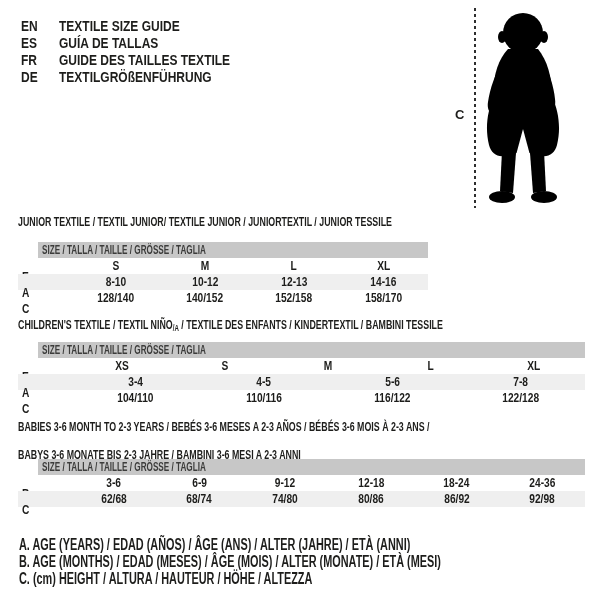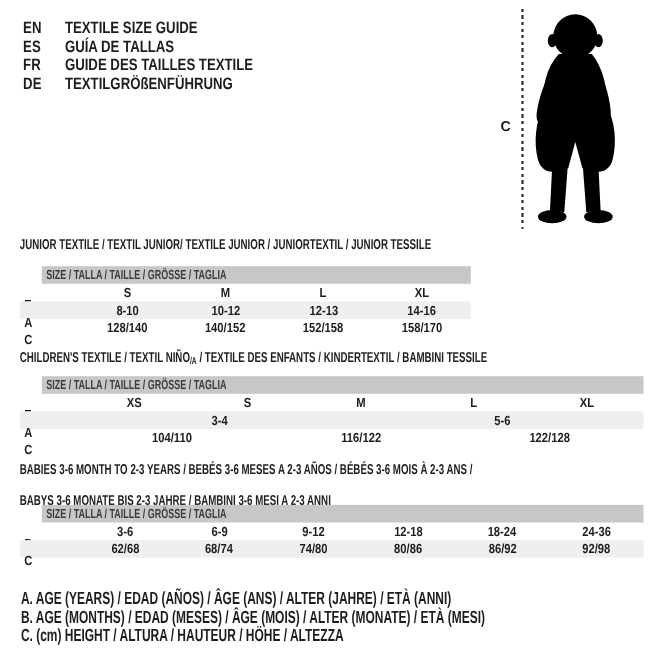--- a/index.html
+++ b/index.html
@@ -125,25 +125,28 @@
       <span class="t-lbl"><span class="sq sqL">Europe</span></span>
       <span class="t-col"><span class="sq">XS</span></span>
       <span class="t-col"><span class="sq">S</span></span>
       <span class="t-col"><span class="sq">M</span></span>
       <span class="t-col"><span class="sq">L</span></span>
       <span class="t-col"><span class="sq">XL</span></span>
     </div>
     <div class="t-row alt" style="top:57px;">
       <span class="t-lbl"><span class="sq sqL">A</span></span>
       <span class="t-col"><span class="sq">3-4</span></span>
+      <span class="t-col"><span class="sq">4-5</span></span>
       <span class="t-col"><span class="sq">5-6</span></span>
+      <span class="t-col"><span class="sq">7-8</span></span>
     </div>
     <div class="t-row" style="top:73px;">
       <span class="t-lbl"><span class="sq sqL">C</span></span>
       <span class="t-col"><span class="sq">104/110</span></span>
+      <span class="t-col"><span class="sq">110/116</span></span>
       <span class="t-col"><span class="sq">116/122</span></span>
       <span class="t-col"><span class="sq">122/128</span></span>
     </div>
   </div>
 
   <div class="size-table" style="left:18px; top:419px; width:567px; height:89px;">
     <div class="t-title" style="top:0;">
       <span class="cnd s68">BABIES 3-6 MONTH TO 2-3 YEARS / BEBÉS 3-6 MESES A 2-3 AÑOS / BÉBÉS 3-6 MOIS À 2-3 ANS /</span>
     </div>
     <div class="t-title" style="top:28px;">

